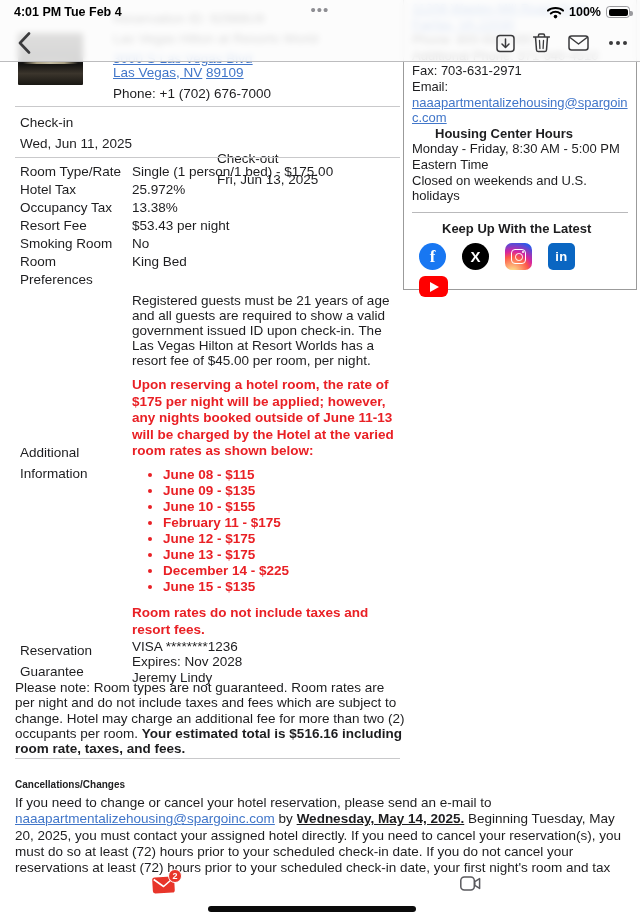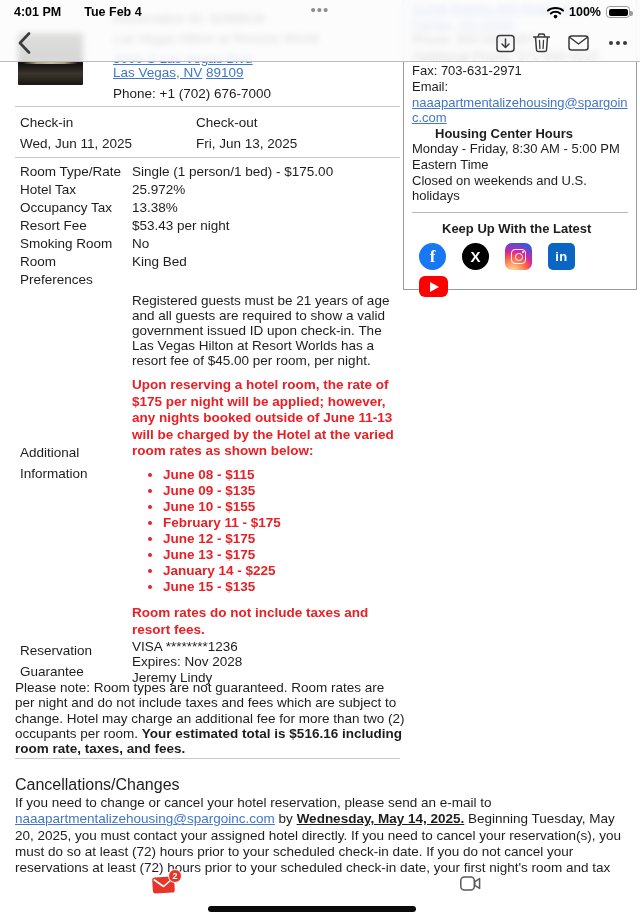--- a/index.html
+++ b/index.html
@@ -20,40 +20,40 @@
   .hotel-thumb::after { content:""; position:absolute; left:8%; right:8%; top:54%; height:3px;
     background:linear-gradient(90deg,transparent,#cfc3a0,#efe6c8,#cfc3a0,transparent); opacity:.8; }
 
   .hotel-addr { position:absolute; left:98px; top:62px; line-height:21px; }
   a.lnk { color:#4176c9; text-decoration:underline; cursor:pointer; }
 
   .hr { position:absolute; left:0; height:0; border-top:1px solid #c9c9cb; width:385px; }
 
   .stay-row { position:absolute; left:5px; top:112px; line-height:21px; }
   .stay-col { position:absolute; top:0; white-space:nowrap; }
-  .stay-col.out { left:176px; }
+  .stay-col.out { left:197px;margin-top:36px; }
 
   .details { position:absolute; left:5px; top:163px; width:383px; display:grid;
              grid-template-columns:112px 1fr; line-height:18px; }
   .details .lbl { color:#1d1d1f; }
   .addl-content { padding-top:4px; }
   .addl-content .blk { line-height:15px; margin:0 0 9px 0; }
   .red { color:#e92025; font-weight:700; }
   .red-par { line-height:16.5px; margin:0; }
   ul.rates { margin:7px 0 0 0; padding-left:31px; line-height:16px; }
   ul.rates li { color:#e92025; font-weight:700; }
   .tax-note { line-height:17px; margin-top:9px; }
   .center-lbl { align-self:center; line-height:21px; }
   .guarantee-vals { line-height:15.5px; padding-top:1px; }
 
   .please-note { position:absolute; left:0; top:680px; width:392px; line-height:15.3px; }
   .b { font-weight:700; }
 
   .cancel-sec { position:absolute; left:15px; top:776px; width:612px; font-size:13.5px; }
-  .cancel-sec h3 { font-size:16px; line-height:17px; font-weight:400; }
+  .cancel-sec h3 { font-size:10px; line-height:17px; font-weight:700; }
   .cancel-sec p { line-height:16.3px; margin-top:2px; }
   .bold-date { font-weight:700; text-decoration:underline; }
 
   
   .sidebar { position:absolute; left:403px; top:-11px; width:234px; height:301px;
              border:1px solid #9b9b9b; border-top:none; padding:12px 8px 0 8px;
              font-size:13px; line-height:15.6px; color:#1d1d1f; background:#fff; }
   .sidebar .nowrap { white-space:nowrap; overflow:hidden; }
   .sidebar .bold { font-weight:700;padding-left:23px; }
   .sidebar hr { border:none; border-top:1px solid #b9b9bb; margin:8px 0 8px 0; }
@@ -74,21 +74,21 @@
   .yt-tri { width:0; height:0; border-left:9px solid #fff; border-top:5.5px solid transparent;
             border-bottom:5.5px solid transparent; margin-left:2px; }
 
   
   .topbar { position:absolute; left:0; top:0; width:640px; height:62px; z-index:10;
             background:rgba(251,251,251,0.84); backdrop-filter:blur(3px);
             border-bottom:1px solid #bcbcbe; }
   .statusbar { position:absolute; top:4px; left:0; width:100%; height:18px; font-size:12.5px;
                font-weight:700; color:#000; }
   .sb-left { position:absolute; left:14px; top:1px; }
-  .sb-left .date { margin-left:23px; }
+  .sb-left .date { margin-left:3px; }
   .sb-dots { position:absolute; left:0; right:0; top:-3px; text-align:center; color:#8e8e93;
              font-size:15px; letter-spacing:1px; font-weight:400; }
   .sb-right { position:absolute; right:10px; top:1px; display:flex; align-items:center; gap:5px; }
   .battery { position:relative; width:24px; height:12px; border:1px solid rgba(60,60,67,.5);
              border-radius:3.5px; }
   .battery .fill { position:absolute; left:1.5px; top:1.5px; bottom:1.5px; right:1.5px;
                    background:#000; border-radius:2px; }
   .battery .tip { position:absolute; right:-3.5px; top:3.5px; width:2.2px; height:5px;
                   background:rgba(60,60,67,.5); border-radius:0 2px 2px 0; }
   .navrow { position:absolute; top:24px; left:0; width:100%; height:38px; }
@@ -165,21 +165,21 @@
         <div class="addl-content">
           <p class="blk">Registered guests must be 21 years of age and all guests are required to show a valid government issued ID upon check-in. The Las Vegas Hilton at Resort Worlds has a resort fee of $45.00 per room, per night.</p>
           <p class="red red-par">Upon reserving a hotel room, the rate of $175 per night will be applied; however, any nights booked outside of June 11-13 will be charged by the Hotel at the varied room rates as shown below:</p>
           <ul class="rates">
             <li>June 08 - $115</li>
             <li>June 09 - $135</li>
             <li>June 10 - $155</li>
             <li>February 11 - $175</li>
             <li>June 12 - $175</li>
             <li>June 13 - $175</li>
-            <li>January 14 - $225</li>
+            <li>December 14 - $225</li>
             <li>June 15 - $135</li>
           </ul>
           <p class="red tax-note">Room rates do not include taxes and resort fees.</p>
         </div>
 
         <div class="lbl center-lbl" style="width:80px">Reservation Guarantee</div>
         <div class="guarantee-vals">
           <div>VISA ********1236</div>
           <div>Expires: Nov 2028</div>
           <div>Jeremy Lindy</div>

